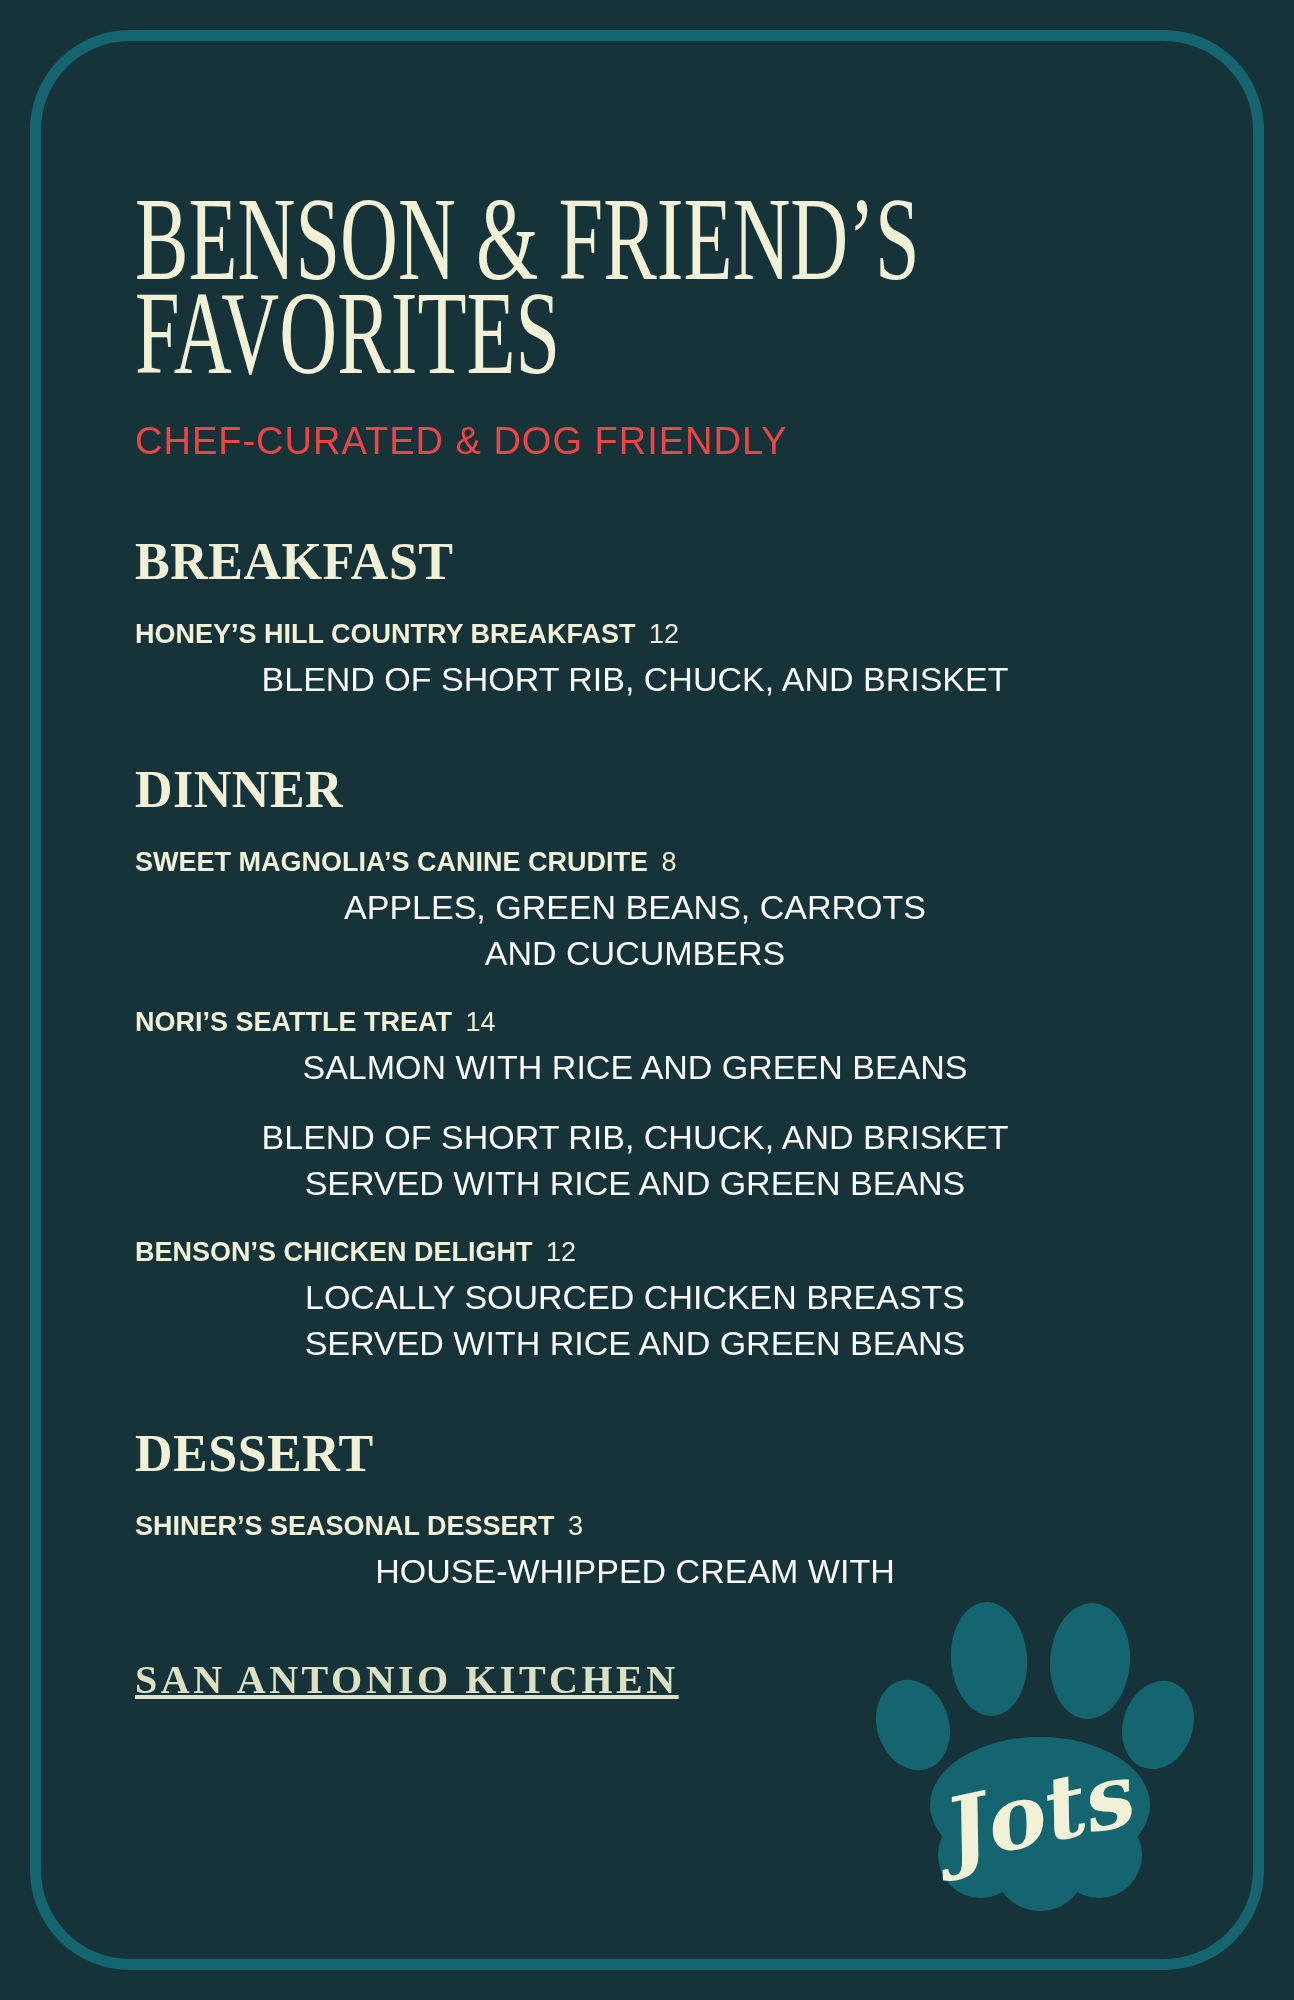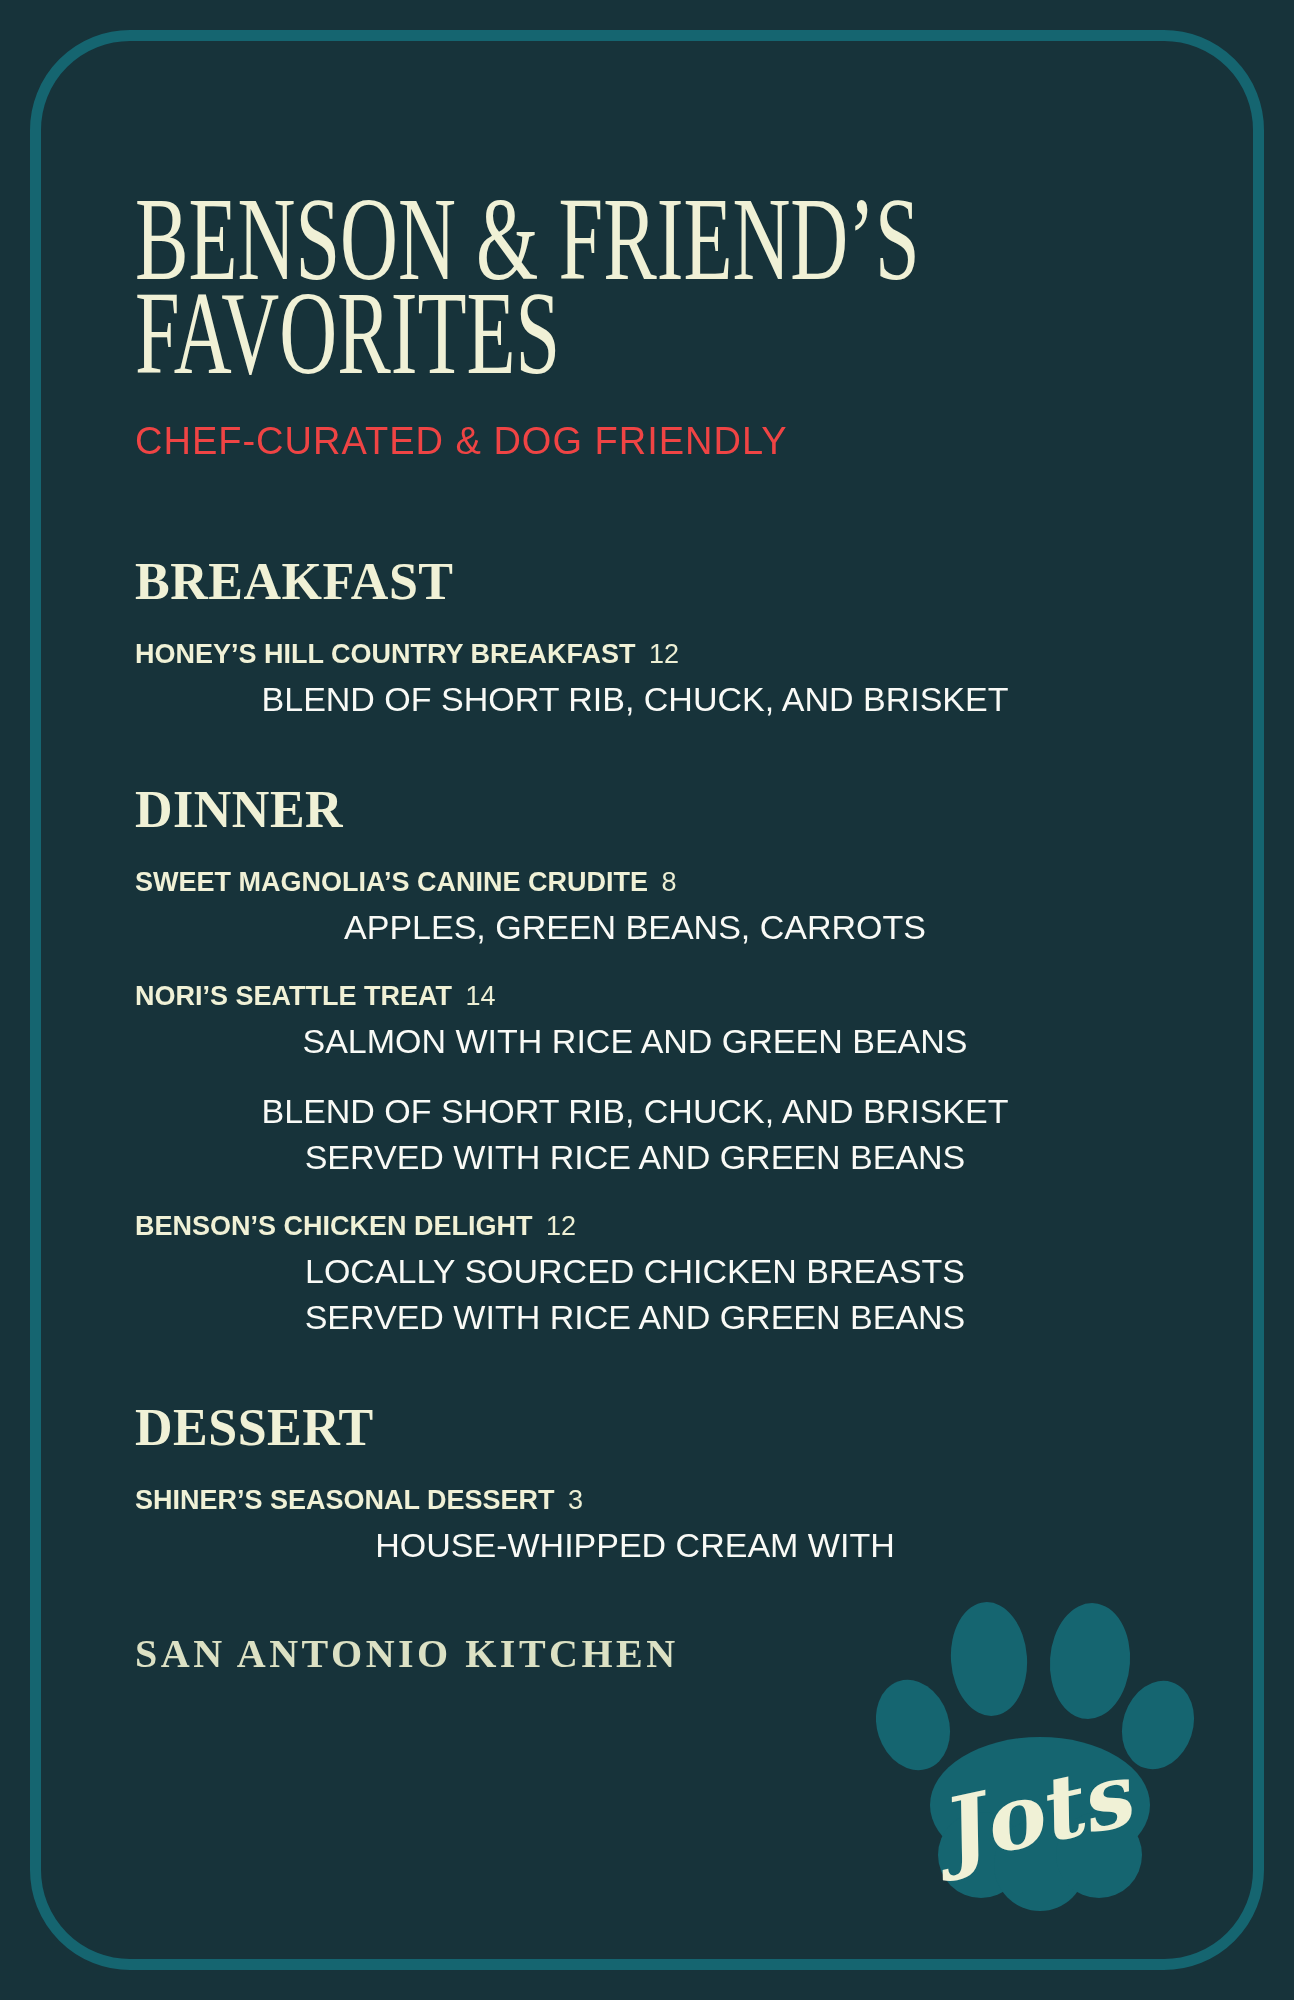--- a/index.html
+++ b/index.html
@@ -29,39 +29,39 @@
     margin-top:40px;
     font-size:38px;line-height:1;letter-spacing:1px;
     color:#ef4444;white-space:nowrap;
   }
   .section{
     margin:62px 0 14px 0;
     font-family:"Liberation Serif",serif;font-weight:700;
     font-size:52px;line-height:1;letter-spacing:0.5px;
     color:#F0F1D6;
   }
-  .section.first{margin-top:96px;}
+  .section.first{margin-top:76px;}
   .item{margin-top:24px;}
   .item:first-of-type{margin-top:0;}
   .item-name{
     font-weight:700;font-size:27px;line-height:44px;
     color:#F0F1D6;white-space:nowrap;
   }
   .item-name .price{
     font-weight:400;color:#EDEFD4;margin-left:6px;
   }
   .desc{
     font-weight:400;font-size:34px;line-height:46px;
     color:#F9FAF6;white-space:nowrap;text-align:center;
   }
   .footer{
     margin-top:62px;
     font-family:"Liberation Serif",serif;font-weight:700;
     font-size:40px;letter-spacing:3.5px;
-    color:#DCE1C4;white-space:nowrap;
+    color:#DCE1C4;white-space:nowrap;text-decoration:underline;
   }
   .paw{
     position:absolute;right:98px;bottom:80px;width:320px;height:320px;
   }
   .paw svg{position:absolute;left:0;top:0;}
   .jots{
     position:absolute;left:22px;top:168px;width:284px;
     text-align:center;
     font-family:"DejaVu Serif",serif;font-style:italic;font-weight:700;
     font-size:88px;line-height:1;
@@ -92,20 +92,21 @@
     <div class="desc">BLEND OF SHORT RIB, CHUCK, AND BRISKET</div>
   </div>
 
   <h2 class="section">DINNER</h2>
   <div class="item">
     <div class="item-name">
       <span>SWEET MAGNOLIA’S CANINE CRUDITE</span>
       <span class="price">8</span>
     </div>
     <div class="desc">APPLES, GREEN BEANS, CARROTS</div>
+    <div class="desc">AND CUCUMBERS</div>
   </div>
   <div class="item">
     <div class="item-name">
       <span>NORI’S SEATTLE TREAT</span>
       <span class="price">14</span>
     </div>
     <div class="desc">SALMON WITH RICE AND GREEN BEANS</div>
   </div>
   <div class="item">
     <div class="desc">BLEND OF SHORT RIB, CHUCK, AND BRISKET</div>

